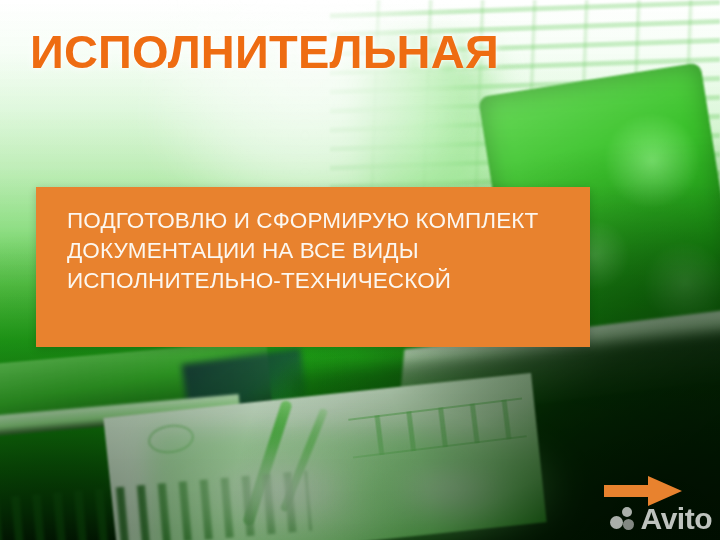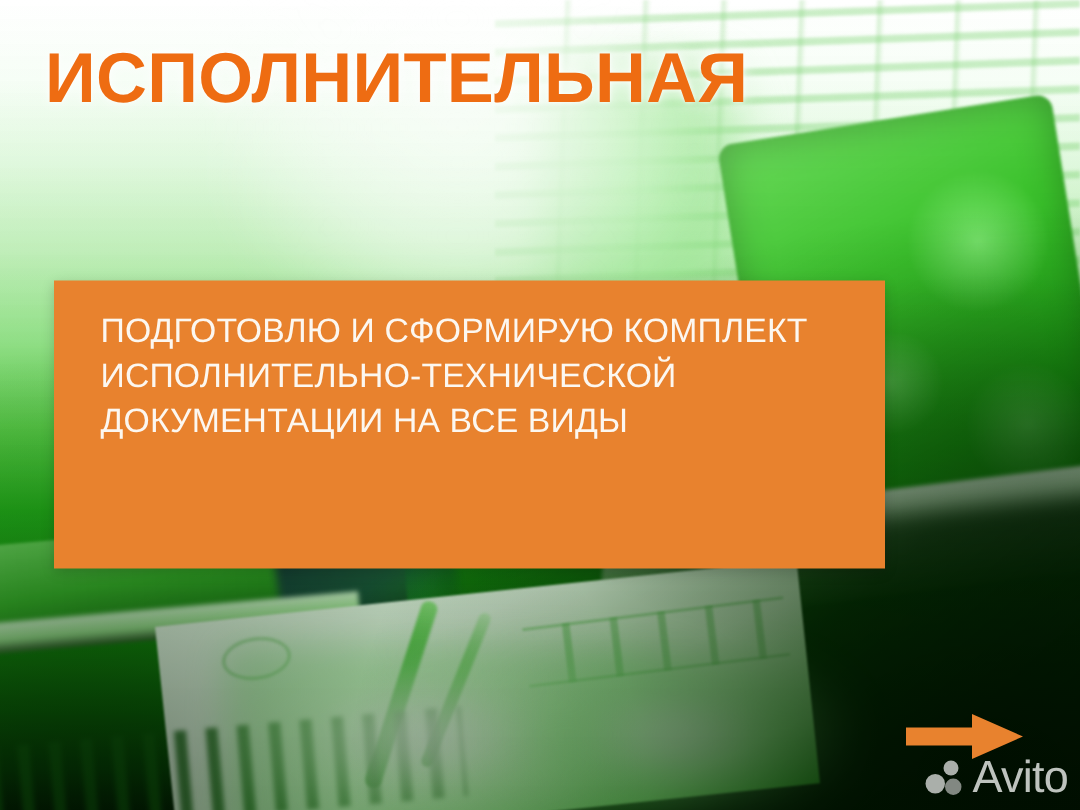--- a/index.html
+++ b/index.html
@@ -226,21 +226,21 @@
     letter-spacing:.2px;
     color:#EE6C12;
     white-space:nowrap;
     text-shadow:0 0 10px rgba(255,255,255,.85), 0 0 3px rgba(255,255,255,.9);
   }
 
   
   .callout{
     position:absolute;
     left:36px; top:187px;
-    width:554px; height:192px;
+    width:554px; height:160px;
     background:#E8822E;
     z-index:7;
     box-shadow:0 2px 8px rgba(0,0,0,.18);
   }
   .callout-text{
     position:absolute;
     left:31px; top:19px;
     width:510px;
   }
   .callout-line{
@@ -269,21 +269,21 @@
   }
   .avito-dots i{
     position:absolute; display:block; border-radius:50%;
     background:#b9bdb9;
   }
   .avito-dots i.d1{ left:0px;  top:10px; width:13px; height:13px; }
   .avito-dots i.d2{ left:12px; top:1px;  width:10px; height:10px; }
   .avito-dots i.d3{ left:13px; top:13px; width:11px; height:11px; background:#8e938e; }
   .avito-word{
     font-family:"Liberation Sans", sans-serif;
-    font-weight:400;
+    font-weight:700;
     font-size:30px;
     line-height:30px;
     color:#cfd3cf;
     letter-spacing:-.5px;
   }
   .avito-arrow{
     position:absolute;
     left:604px; top:476px;
     width:78px; height:30px;
     z-index:8;
@@ -315,22 +315,22 @@
   <div class="bg-tint"></div>
   <div class="bg-vignette"></div>
 
   <div class="headline">
     <span class="headline-line">ИСПОЛНИТЕЛЬНАЯ</span>
   </div>
 
   <div class="callout">
     <div class="callout-text">
       <span class="callout-line">ПОДГОТОВЛЮ И СФОРМИРУЮ КОМПЛЕКТ</span>
+      <span class="callout-line">ДОКУМЕНТАЦИИ НА ВСЕ ВИДЫ</span>
       <span class="callout-line">ИСПОЛНИТЕЛЬНО-ТЕХНИЧЕСКОЙ</span>
-      <span class="callout-line">ДОКУМЕНТАЦИИ НА ВСЕ ВИДЫ</span>
     </div>
   </div>
 
   <svg class="avito-arrow" viewBox="0 0 78 30">
     <polygon points="0,9 44,9 44,0 78,15 44,30 44,21 0,21" fill="#E8822E"></polygon>
   </svg>
 
   <div class="avito-wm">
     <span class="avito-dots">
       <i class="d1"></i>

